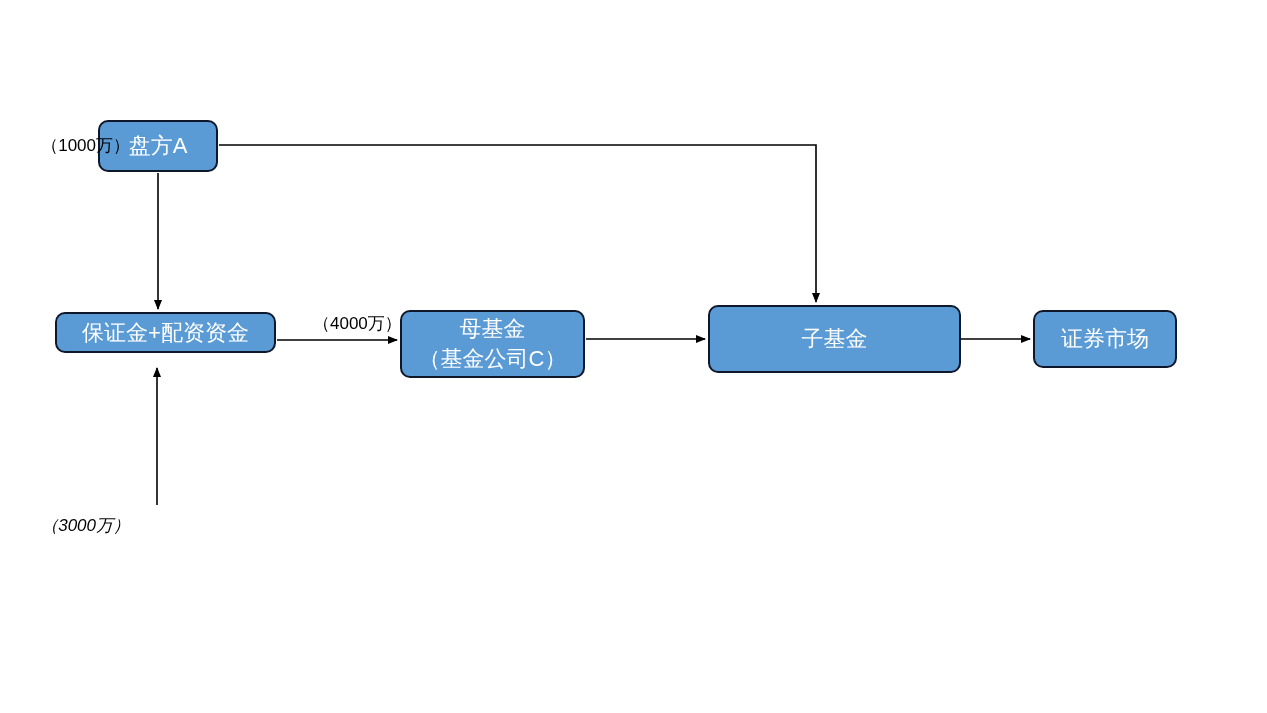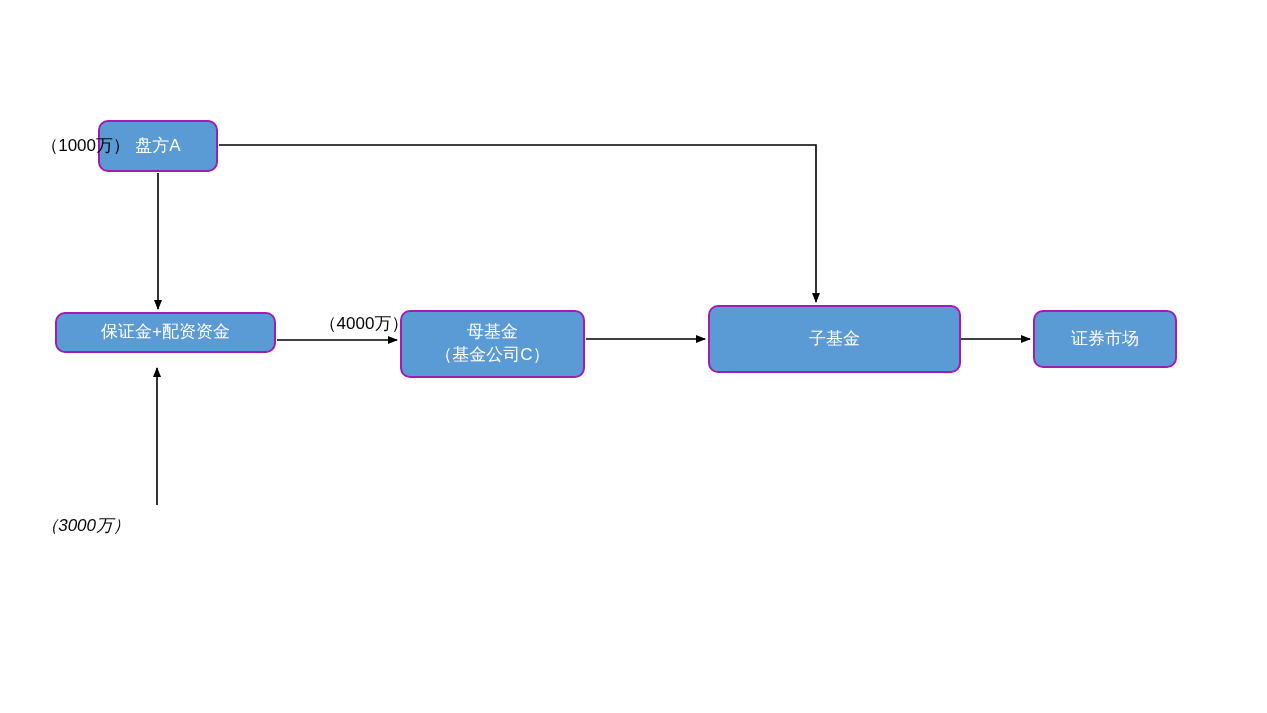--- a/index.html
+++ b/index.html
@@ -17,42 +17,42 @@
   .arrow-layer {
     position: absolute;
     left: 0; top: 0;
     width: 1267px;
     height: 713px;
     pointer-events: none;
   }
   .node {
     position: absolute;
     background: #5B9BD5;
-    border: 2px solid #a21caf;
+    border: 2px solid #0f172a;
     border-radius: 10px;
     color: #ffffff;
     display: flex;
     flex-direction: column;
     align-items: center;
     justify-content: center;
     text-align: center;
-    font-size: 17px;
+    font-size: 22px;
     line-height: 1.35;
   }
   .node span { display: block; white-space: nowrap; }
   .flow-label {
     position: absolute;
     color: #000000;
     font-size: 17px;
     white-space: nowrap;
     line-height: 1.2;
     margin-left: 33px;
   }
   .flow-label.right-align { text-align: right; }
-  .flow-label.center-align { text-align: center; }
+  .flow-label.center-align { text-align: left; }
 
   
   #node-pan-fang-a   { left: 98px;   top: 120px; width: 120px; height: 52px; }
   #node-baozhengjin  { left: 55px;   top: 312px; width: 221px; height: 41px; }
   #node-zi-fang-b    { left: 98px;   top: 505px; width: 119px; height: 53px; }
   #node-mu-jijin     { left: 400px;  top: 310px; width: 185px; height: 68px; }
   #node-zi-jijin     { left: 708px;  top: 305px; width: 253px; height: 68px; }
   #node-zhengquan    { left: 1033px; top: 310px; width: 144px; height: 58px; font-family: Liberation Serif, serif; }
 
   

